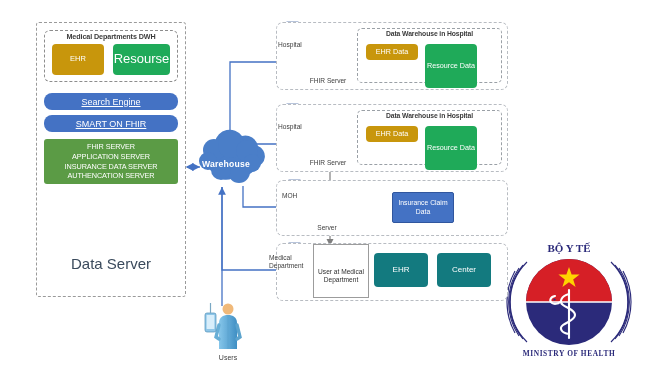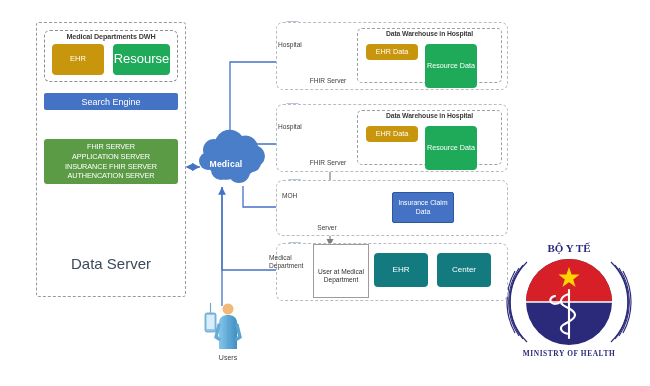--- a/index.html
+++ b/index.html
@@ -31,22 +31,22 @@
     letter-spacing:-0.1px;
   }
   .chip {
     border-radius:4px; color:#fff; display:flex; align-items:center;
     justify-content:center; text-align:center; line-height:1.1;
   }
   .chip-ehr  { left:52px; top:44px; width:52px; height:31px; background:#c8960c; font-size:7.5px; }
   .chip-res  { left:113px; top:44px; width:57px; height:31px; background:#1faa59; font-size:13px; }
 
   .btn-blue {
-    background:#4472c4; border-radius:2px; color:#fff; font-size:9px;
-    display:flex; align-items:center; justify-content:center;
+    background:#4472c4; border-radius:8px; color:#fff; font-size:9px;
+    display:flex; align-items:center; justify-content:center;text-decoration:underline;
   }
   .btn-search { left:44px; top:93px; width:134px; height:17px; }
   .btn-smart  { left:44px; top:115px; width:134px; height:17px; }
 
   .srv-green {
     left:44px; top:139px; width:134px; height:45px;
     background:#5b9b45; border-radius:3px; color:#fff;
     font-size:7.3px; line-height:1.32; text-align:center;
     display:flex; flex-direction:column; align-items:center; justify-content:center;
     letter-spacing:-0.1px;
@@ -323,31 +323,32 @@
     </g>
   </svg>
 
   <div class="abs dc-outer"></div>
   <div class="abs dc-inner-dash"></div>
   <div class="abs dwh-title">Medical Departments DWH</div>
   <div class="abs chip chip-ehr">EHR</div>
   <div class="abs chip chip-res">Resourse</div>
 
   <div class="abs btn-blue btn-search">Search Engine</div>
+  <div class="abs btn-blue btn-smart">SMART ON FHIR</div>
 
   <div class="abs srv-green">
     <span>FHIR SERVER</span>
     <span>APPLICATION SERVER</span>
-    <span>INSURANCE FHIR SERVER</span>
+    <span>INSURANCE DATA SERVER</span>
     <span>AUTHENCATION SERVER</span>
   </div>
 
   <div class="abs dc-label">Data Server</div>
 
-  <div class="abs cloud-label">Medical</div>
+  <div class="abs cloud-label">Warehouse</div>
 
   <div class="abs panel p1"></div>
   <div class="abs cap cap-hosp1">Hospital</div>
   <div class="abs cap cap-fhir1">FHIR Server</div>
   <div class="abs dwh-box dwh1"></div>
   <div class="abs dwh-hdr dwh-hdr1">Data Warehouse in Hospital</div>
   <div class="abs chip d-ehr d-ehr1">EHR Data</div>
   <div class="abs chip d-res d-res1">Resource Data</div>
 
   <div class="abs panel p2"></div>

